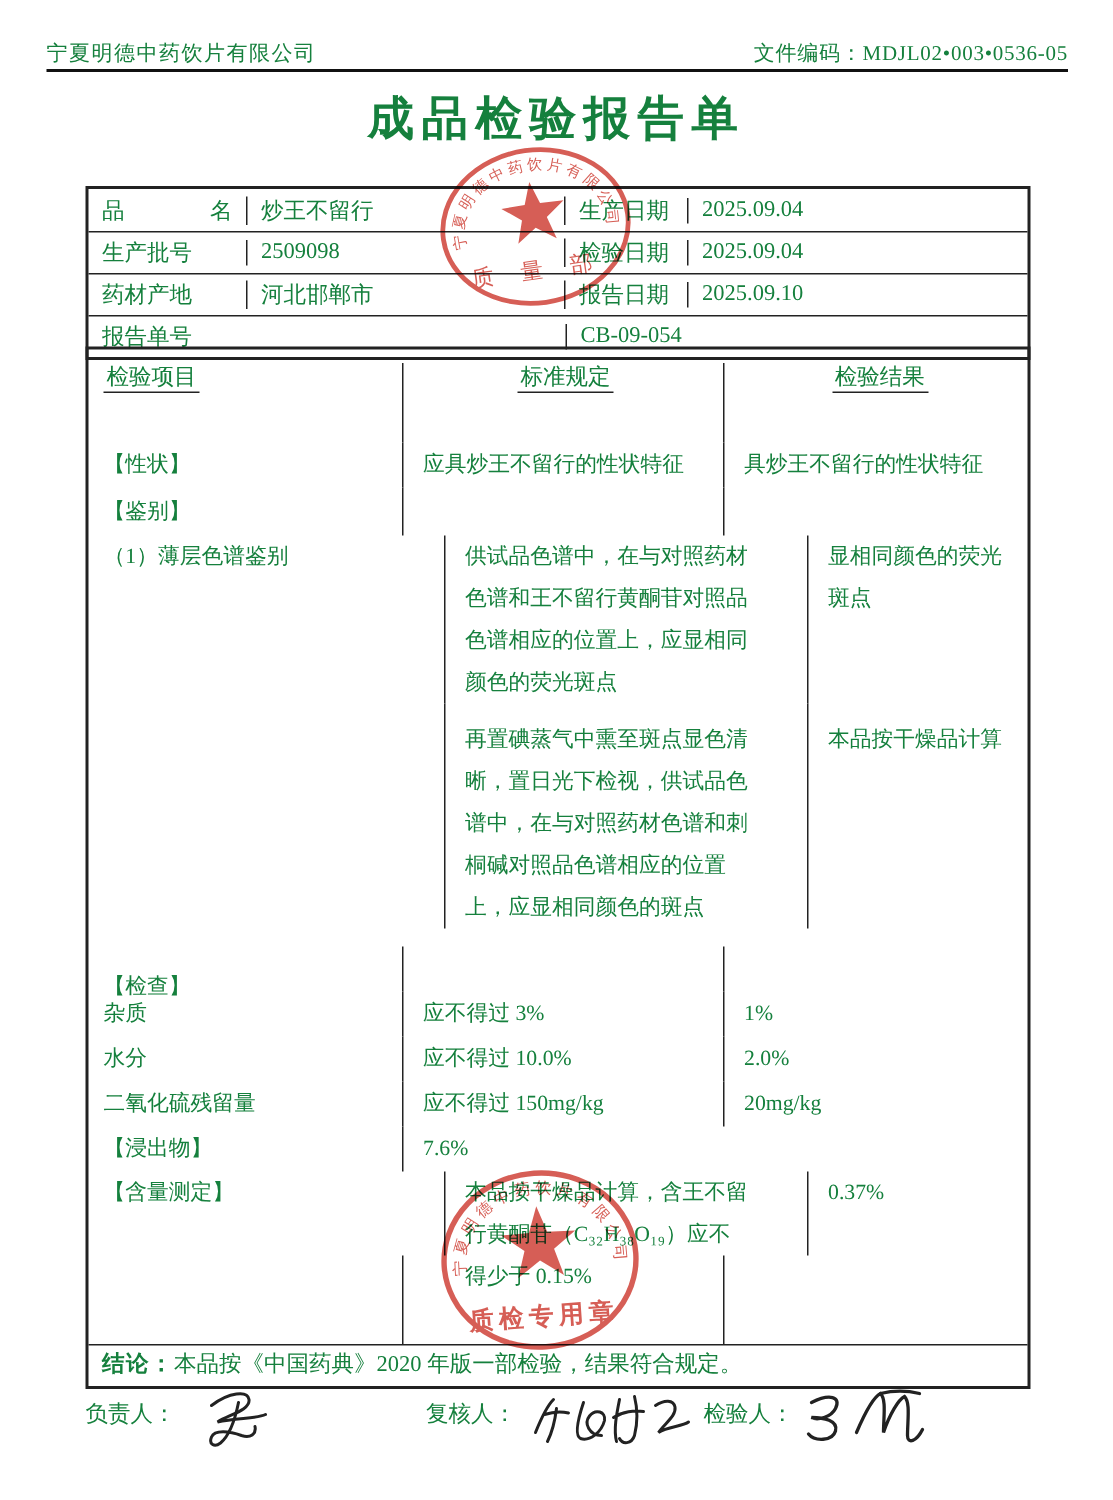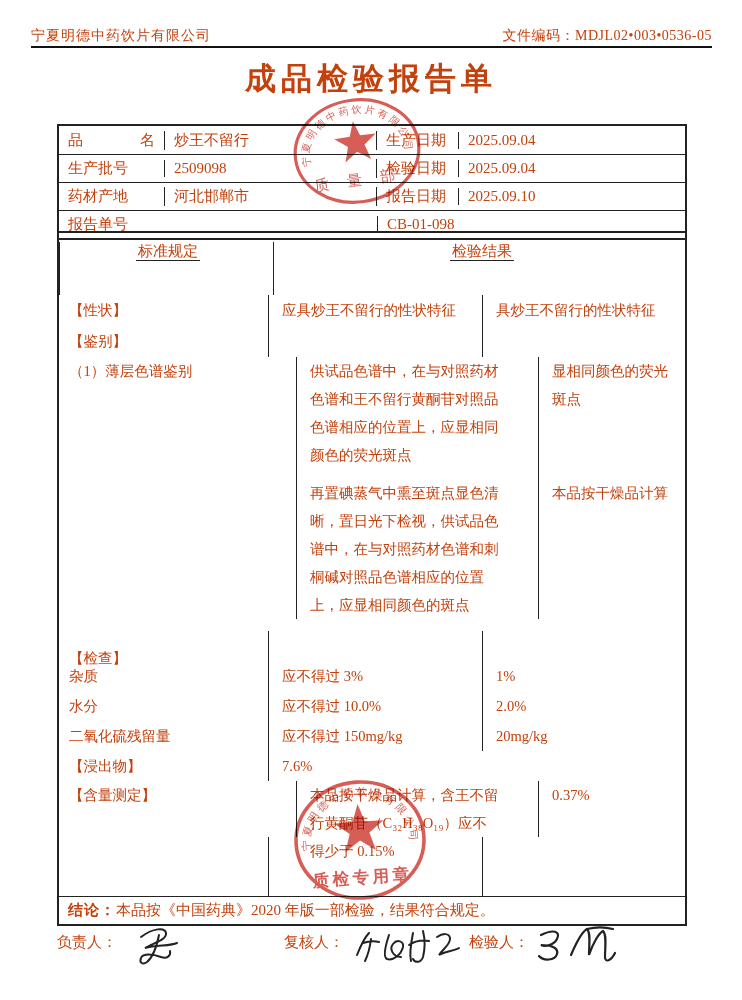--- a/index.html
+++ b/index.html
@@ -1,19 +1,19 @@
 <!DOCTYPE html>
 <html><head>
 <meta charset="utf-8">
 <style>
   * { margin:0; padding:0; box-sizing:border-box; }
   html,body { background:#e8e8e8; }
   .page {
     position:relative; width:742px; height:1000px; margin:0 auto;
-    background:#ffffff; color:#c2410c;
+    background:#ffffff; color:#15803d;
     font-family:"Liberation Serif","DejaVu Serif",serif;
     overflow:hidden;
   }
   
   .tophead { position:absolute; top:27px; left:31px; right:30px;
     display:flex; justify-content:space-between; font-size:14px; letter-spacing:1px; }
   .doccode { letter-spacing:0.5px; }
   .headrule { position:absolute; top:46px; left:31px; right:30px; border-top:2px solid #111; }
   .title { position:absolute; top:58px; left:0; width:100%; text-align:center;
     font-size:31px; font-weight:bold; letter-spacing:5px; }
@@ -99,26 +99,27 @@
       <div class="ic ic4">2025.09.04</div>
     </div>
     <div class="irow">
       <div class="ic ic1">药材产地</div>
       <div class="ic ic2">河北邯郸市</div>
       <div class="ic ic3">报告日期</div>
       <div class="ic ic4">2025.09.10</div>
     </div>
     <div class="irow">
       <div class="ic icm1">报告单号</div>
-      <div class="ic icm2">CB-01-098</div>
+      <div class="ic icm2">CB-09-054</div>
     </div>
   </div>
 
   <div class="main-table">
     <div class="trow r-head">
+      <div class="tc1"><span>检验项目</span></div>
       <div class="tc2"><span>标准规定</span></div>
       <div class="tc3"><span>检验结果</span></div>
     </div>
 
     <div class="trow r-item">
       <div class="tc1">【性状】</div>
       <div class="tc2">应具炒王不留行的性状特征</div>
       <div class="tc3">具炒王不留行的性状特征</div>
     </div>
 

